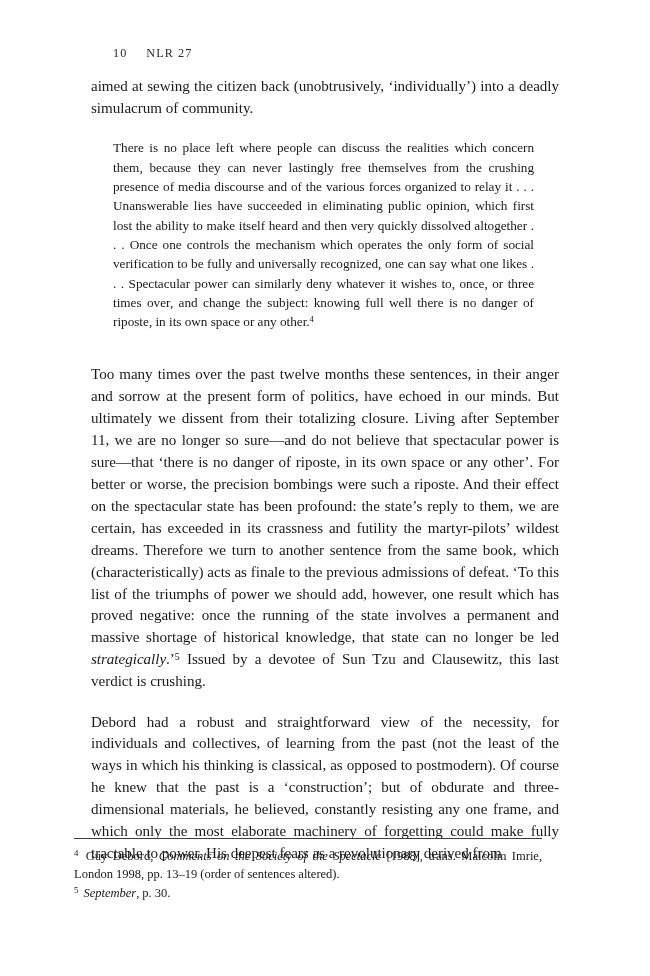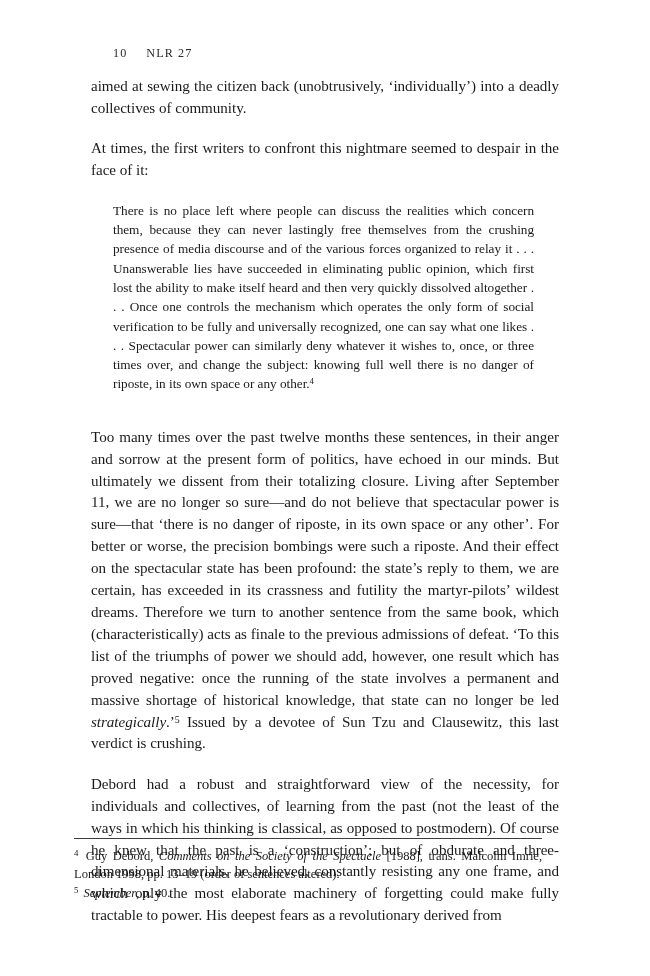--- a/index.html
+++ b/index.html
@@ -113,35 +113,34 @@
 <body>
 
 <div class="page">
 
   <div class="running-head">
     <span class="folio">10</span><span class="journal">NLR 27</span>
   </div>
 
   <div class="column">
 
-    <p class="body-para">aimed at sewing the citizen back (unobtrusively, ‘individually’) into a deadly collectives of community.</p>
+    <p class="body-para">aimed at sewing the citizen back (unobtrusively, ‘individually’) into a deadly simulacrum of community.</p>
 
-    <p class="body-para">At times, the first writers to confront this nightmare seemed to despair in the face of it:</p>
 
     <blockquote class="extract">
       <p><span>There is no place left where people can discuss the realities which concern them, because they can never lastingly free themselves from the crushing presence of media discourse and of the various forces organized to relay it . . . Unanswerable lies have succeeded in eliminating public opinion, which first lost the ability to make itself heard and then very quickly dissolved altogether . . . Once one controls the mechanism which operates the only form of social verification to be fully and universally recognized, one can say what one likes . . . Spectacular power can similarly deny whatever it wishes to, once, or three times over, and change the subject: knowing full well there is no danger of riposte, in its own space or any other.</span><sup class="fn-ref">4</sup></p>
     </blockquote>
 
     <p class="body-para"><span>Too many times over the past twelve months these sentences, in their anger and sorrow at the present form of politics, have echoed in our minds. But ultimately we dissent from their totalizing closure. Living after September 11, we are no longer so sure—and do not believe that spectacular power is sure—that ‘there is no danger of riposte, in its own space or any other’. For better or worse, the precision bombings were such a riposte. And their effect on the spectacular state has been profound: the state’s reply to them, we are certain, has exceeded in its crassness and futility the martyr-pilots’ wildest dreams. Therefore we turn to another sentence from the same book, which (characteristically) acts as finale to the previous admissions of defeat. ‘To this list of the triumphs of power we should add, however, one result which has proved negative: once the running of the state involves a permanent and massive shortage of historical knowledge, that state can no longer be led </span><em>strategically</em><span>.’</span><sup class="fn-ref">5</sup><span> Issued by a devotee of Sun Tzu and Clausewitz, this last verdict is crushing.</span></p>
 
     <p class="body-para">Debord had a robust and straightforward view of the necessity, for individuals and collectives, of learning from the past (not the least of the ways in which his thinking is classical, as opposed to postmodern). Of course he knew that the past is a ‘construction’; but of obdurate and three-dimensional materials, he believed, constantly resisting any one frame, and which only the most elaborate machinery of forgetting could make fully tractable to power. His deepest fears as a revolutionary derived from</p>
 
   </div>
 
   <div class="footnotes">
     <hr class="fn-rule">
 
     <p class="footnote"><sup>4</sup><span> Guy Debord, </span><em>Comments on the Society of the Spectacle</em><span> [1988], trans. Malcolm Imrie, London 1998, pp. 13–19 (order of sentences altered).</span></p>
 
-    <p class="footnote"><sup>5</sup><span> </span><em>September</em><span>, p. 40.</span></p>
+    <p class="footnote"><sup>5</sup><span> </span><em>September</em><span>, p. 30.</span></p>
   </div>
 
 </div>
 
 </body></html>

